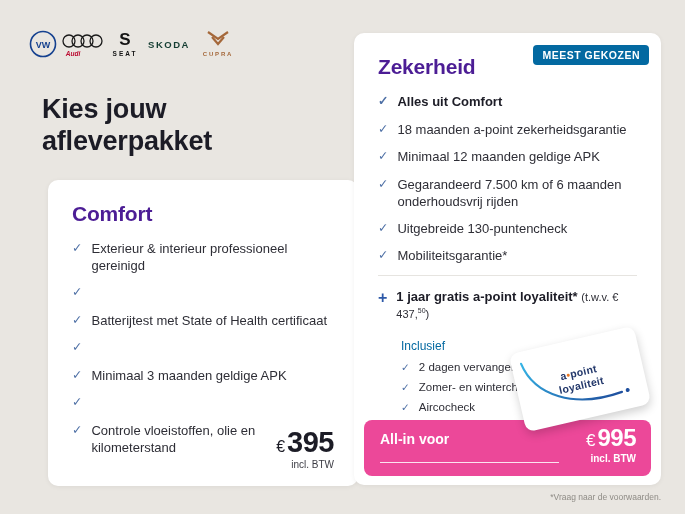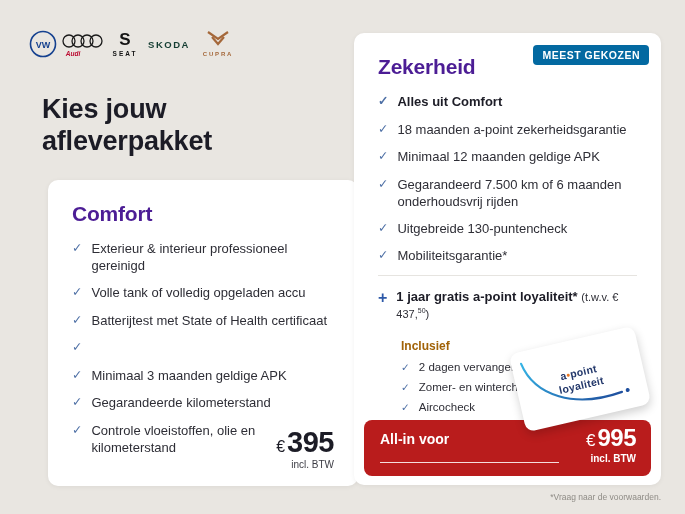--- a/index.html
+++ b/index.html
@@ -39,33 +39,33 @@
 
   
   .bonus{display:flex;gap:9px;align-items:flex-start;margin-bottom:9px;}
   .plus{color:#2d59a8;font-weight:700;font-size:16px;line-height:1.1;flex:0 0 auto;}
   .bonus-text{font-size:13px;line-height:1.3;color:#1c1c26;}
   .bonus-title{font-weight:700;}
   .bonus-note{font-size:11px;color:#2e2e36;font-weight:400;}
   .bonus-note sup{font-size:7px;}
 
   .inclusief{margin-left:23px;}
-  .inclusief-label{color:#a16207;font-size:12px;font-weight:700;margin:16px 0 7px 0;}
+  .inclusief-label{color:#0369a1;font-size:12px;font-weight:400;margin:16px 0 7px 0;}
   ul.checklist.small li{font-size:11.5px;margin-bottom:5px;}
   ul.checklist.small .check{font-size:10.5px;}
 
   
   .loyalty{position:absolute;right:17px;top:306px;width:128px;height:80px;background:#fff;border-radius:9px;
     box-shadow:0 4px 10px rgba(0,0,0,0.18);transform:rotate(-13deg);z-index:3;display:flex;align-items:center;justify-content:center;}
   .loyalty svg{position:absolute;inset:0;}
   .loyalty .brand{position:relative;z-index:1;text-align:center;font-size:10.5px;font-weight:700;color:#23386b;letter-spacing:0.3px;line-height:1.25;}
   .loyalty .dot{color:#e87722;}
 
   
-  .allin{position:absolute;left:10px;right:10px;bottom:9px;height:56px;background:#b91c1c;border-radius:8px;z-index:2;padding-left:44px;}
+  .allin{position:absolute;left:10px;right:10px;bottom:9px;height:56px;background:#ec4899;border-radius:8px;z-index:2;padding-left:44px;}
   .allin-label{position:absolute;left:16px;top:11px;color:#fff;font-size:14px;font-weight:700;}
   .allin-rule{position:absolute;left:16px;right:92px;bottom:13px;height:1px;background:rgba(255,255,255,0.85);}
   .allin-price{position:absolute;right:15px;top:6px;text-align:right;color:#fff;}
   .allin-price .row{display:flex;align-items:baseline;justify-content:flex-end;gap:2px;}
   .allin-price .euro{font-size:17px;}
   .allin-price .amount{font-size:24px;font-weight:700;letter-spacing:-0.5px;line-height:1;}
   .allin-price .vat{font-size:10px;font-weight:700;margin-top:2px;}
 
   .footnote{position:absolute;right:24px;top:492px;font-size:8.5px;color:#8f8c86;}
 </style>
@@ -104,36 +104,34 @@
 
   <div class="card card-comfort">
     <h2 class="card-title">Comfort</h2>
     <ul class="checklist">
         <li>
         <span class="check">✓</span>
         <span>Exterieur &amp; interieur professioneel gereinigd</span>
       </li>
         <li>
         <span class="check">✓</span>
-        <span>Volle tank of volledig opgeladen accu</span>
       </li>
         <li>
         <span class="check">✓</span>
         <span>Batterijtest met State of Health certificaat</span>
       </li>
         <li>
         <span class="check">✓</span>
       </li>
         <li>
         <span class="check">✓</span>
         <span>Minimaal 3 maanden geldige APK</span>
       </li>
         <li>
         <span class="check">✓</span>
-        <span>Gegarandeerde kilometerstand</span>
       </li>
         <li>
         <span class="check">✓</span>
         <span>Controle vloeistoffen, olie en kilometerstand</span>
       </li>
       </ul>
     <div class="price">
       <div class="row">
         <span class="euro">€</span>
         <span class="amount">395</span>

